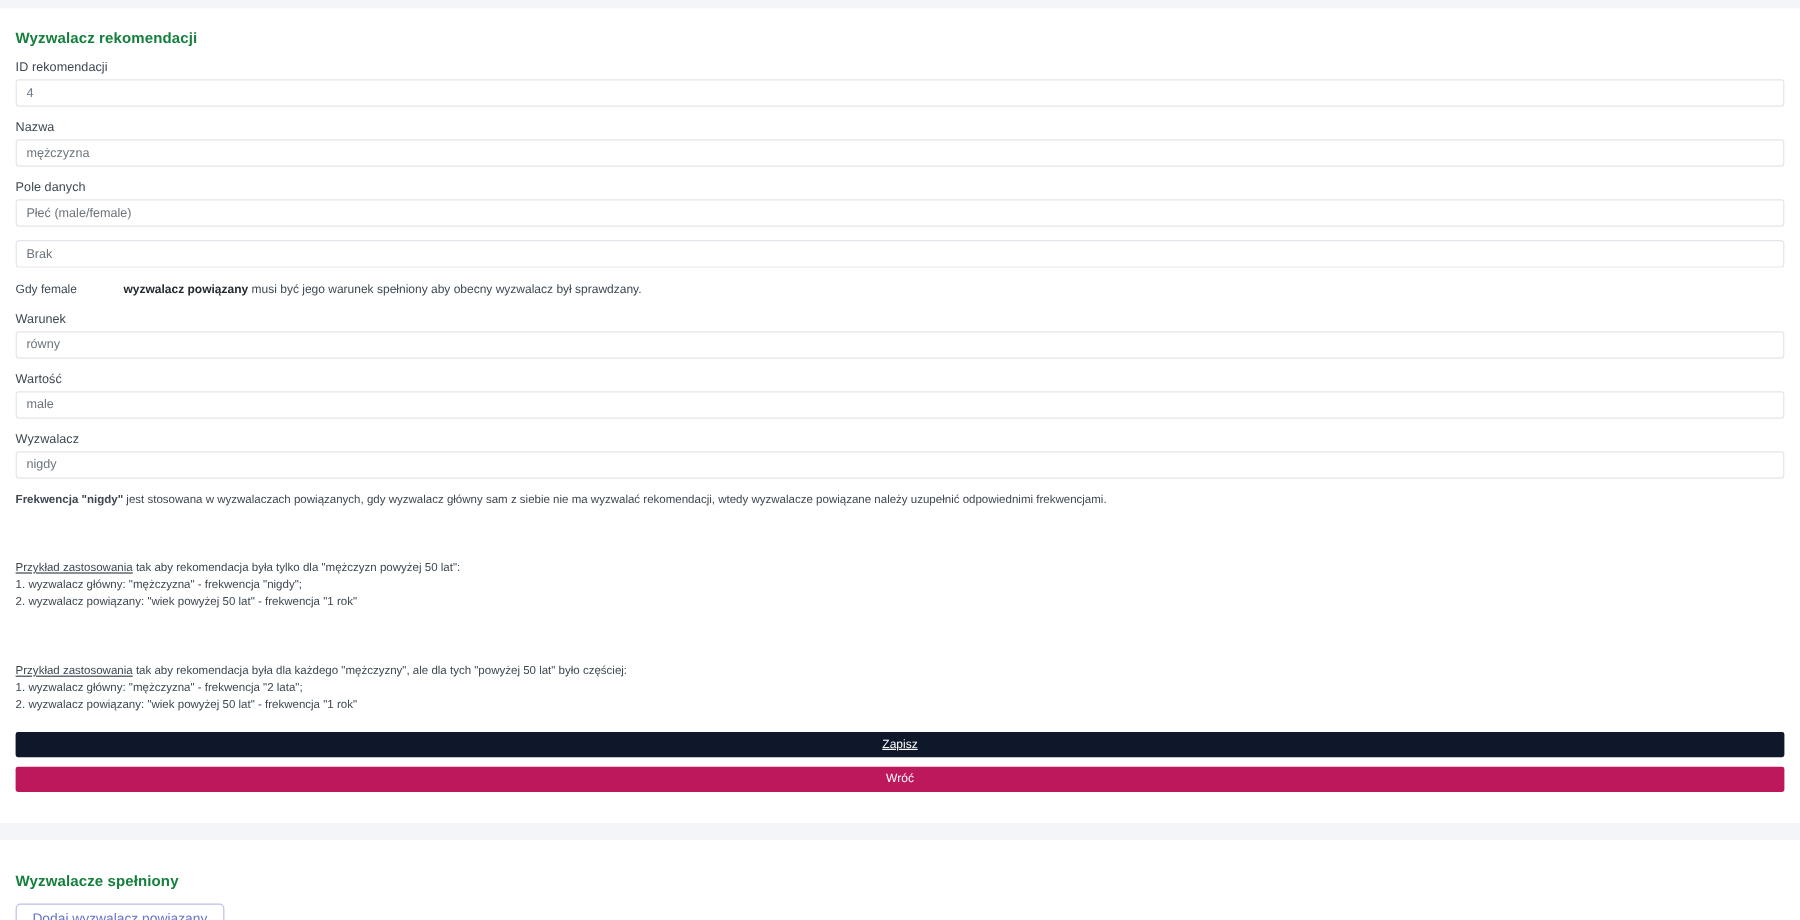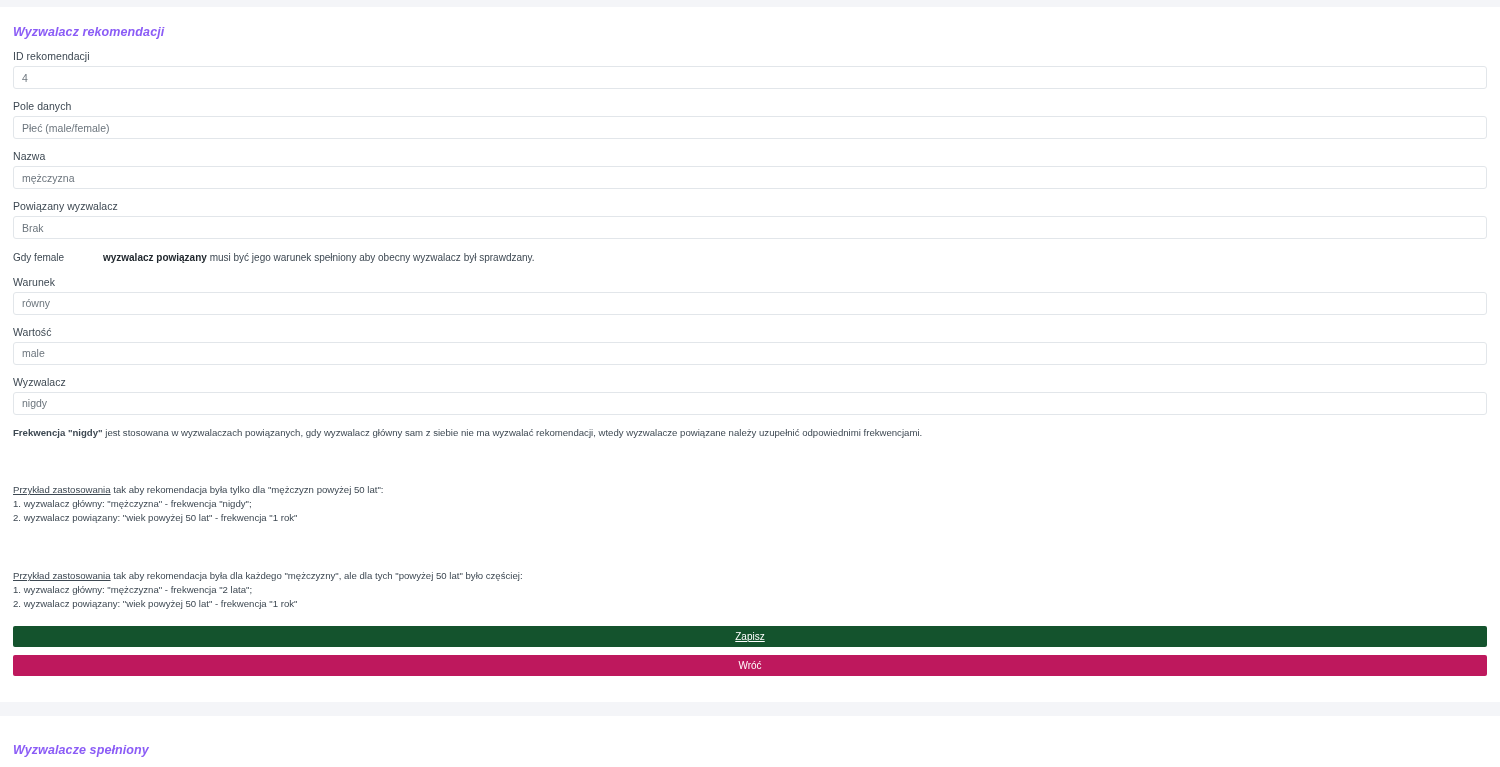--- a/index.html
+++ b/index.html
@@ -25,25 +25,24 @@
     width: 1500px;
     padding: 0 13px;
   }
   .card-form { padding-top: 6px; padding-bottom: 26px; }
   .card-rel  { padding-top: 15px; padding-bottom: 14px; }
   .gap-mid { height: 14px; background: #f4f5f8; }
 
   .section-title {
     font-size: 12.5px;
     font-weight: bold;
-    color: #8b5cf6;
+    color: #15803d;
     letter-spacing: .1px;
     margin: 7px 0 0 0;
     padding: 5px 0 0 0;
-    font-style: italic;
   }
   .form-group { margin-top: 11px; }
   .lbl {
     display: block;
     font-size: 10.5px;
     color: #3d4852;
     margin-bottom: 4px;
     letter-spacing: .05px;
   }
   .inp {
@@ -93,21 +92,21 @@
     line-height: 21px;
     text-align: center;
     font-size: 10px;
     color: #ffffff;
     border: 0;
     border-radius: 2px;
     cursor: pointer;
     font-family: "Liberation Sans", sans-serif;
     padding: 0;
   }
-  .btn-save { background: #14532d; margin-top: 15px; text-decoration: underline; }
+  .btn-save { background: #0f172a; margin-top: 15px; text-decoration: underline; }
   .btn-back { background: #be185d; margin-top: 8px; }
 
   .btn-outline {
     display: inline-block;
     border: 1px solid #b9c0e8;
     background: #ffffff;
     color: #6574cd;
     font-size: 11.5px;
     border-radius: 4px;
     padding: 7px 13px 8px 13px;
@@ -128,31 +127,30 @@
 
     <div class="section-title">Wyzwalacz rekomendacji</div>
 
 
     <div class="form-group">
       <label class="lbl">ID rekomendacji</label>
       <input class="inp" type="text" value="4" style="">
     </div>
 
     <div class="form-group">
+      <label class="lbl">Nazwa</label>
+      <input class="inp" type="text" value="mężczyzna" style="">
+    </div>
+
+    <div class="form-group">
       <label class="lbl">Pole danych</label>
       <input class="inp" type="text" value="Płeć (male/female)" style="">
     </div>
 
     <div class="form-group">
-      <label class="lbl">Nazwa</label>
-      <input class="inp" type="text" value="mężczyzna" style="">
-    </div>
-
-    <div class="form-group">
-      <label class="lbl">Powiązany wyzwalacz</label>
       <input class="inp" type="text" value="Brak" style="">
     </div>
 
     <p class="helper"><span>Gdy female </span><b>wyzwalacz powiązany</b><span> musi być jego warunek spełniony aby obecny wyzwalacz był sprawdzany.</span></p>
 
     <div class="form-group">
       <label class="lbl">Warunek</label>
       <input class="inp" type="text" value="równy" style="">
     </div>
 

